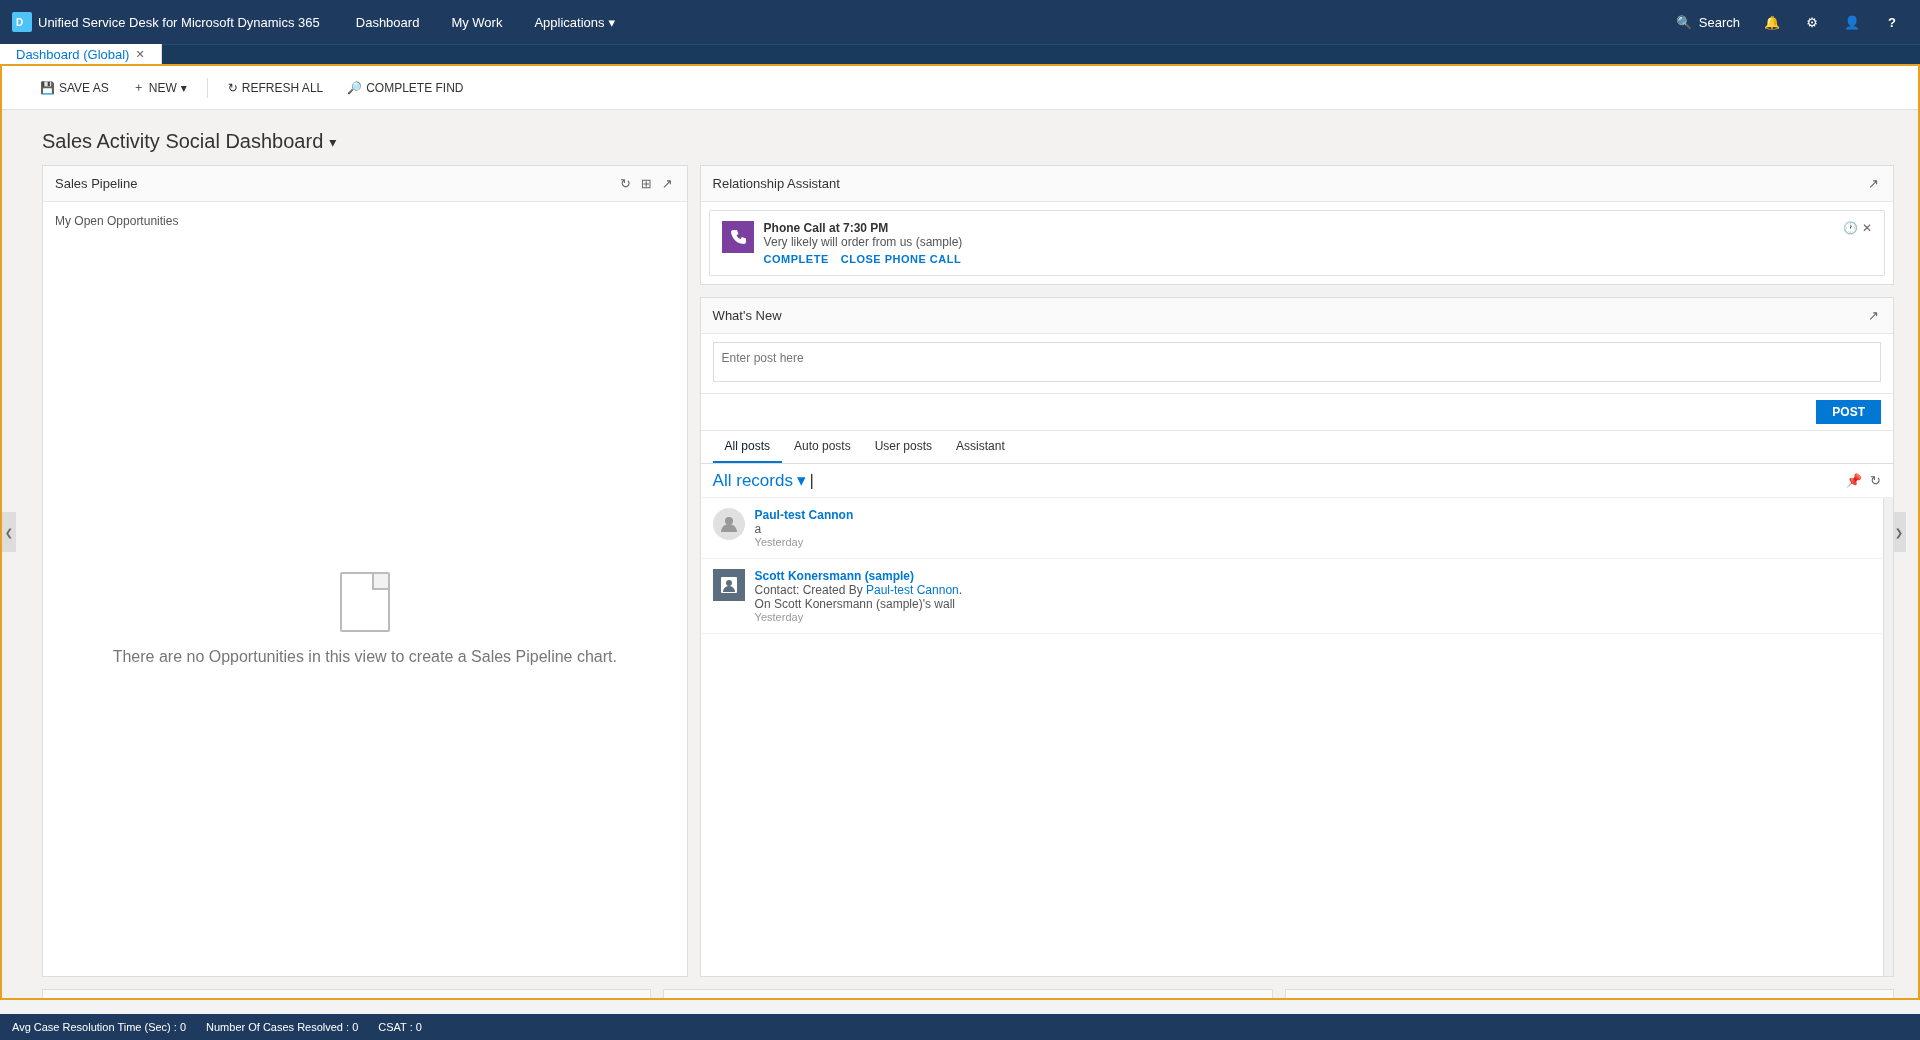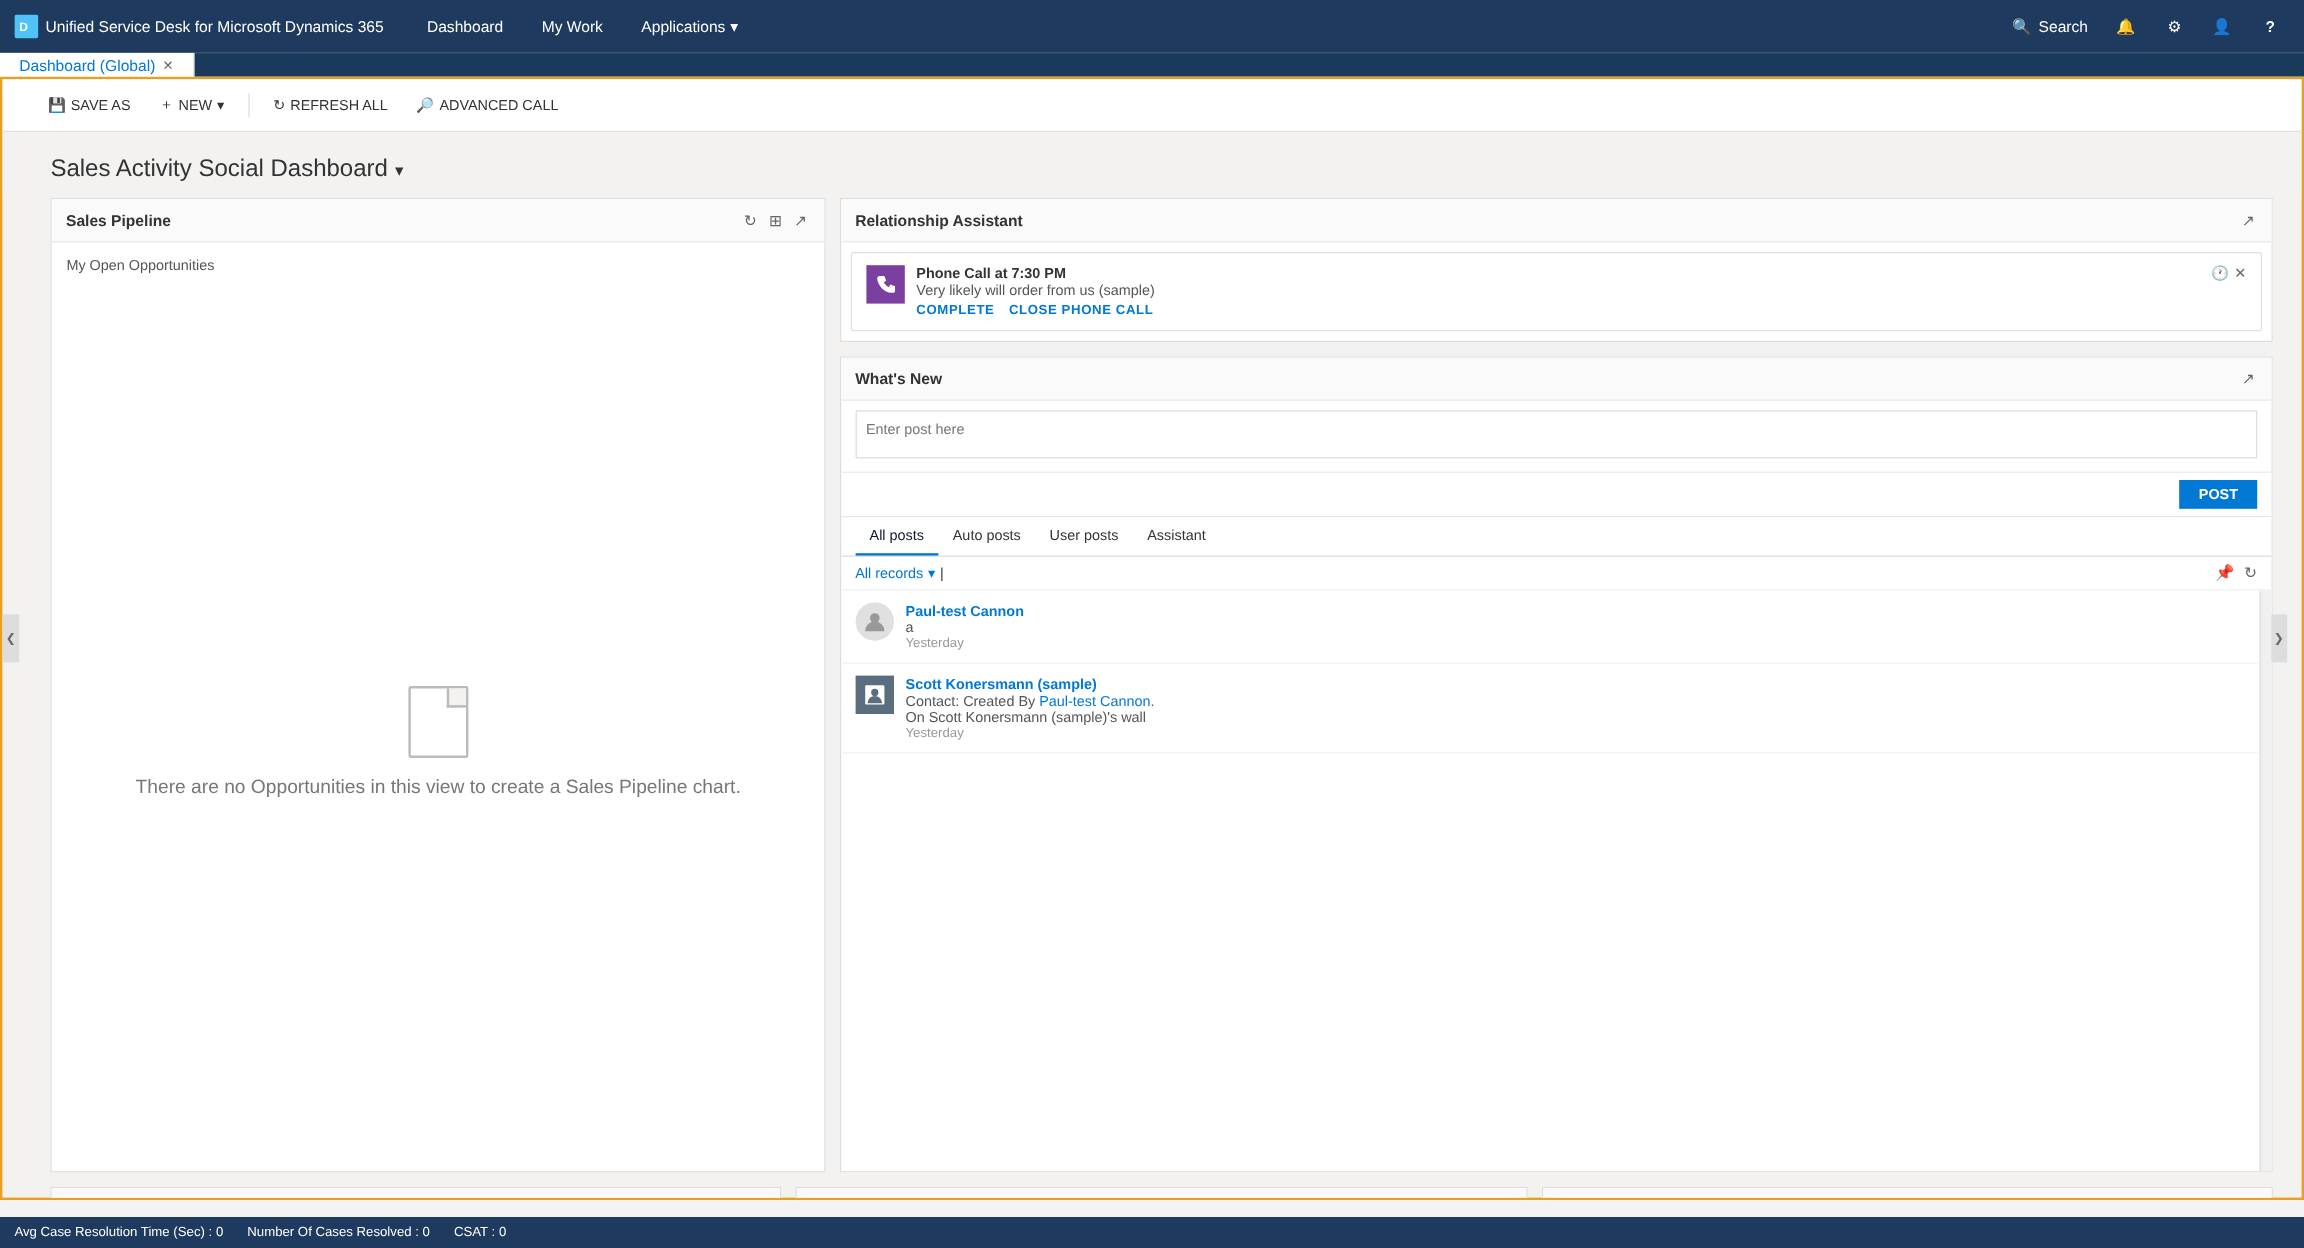--- a/index.html
+++ b/index.html
@@ -156,21 +156,21 @@
     .card-header {
       display: flex;
       align-items: center;
       justify-content: space-between;
       padding: 8px 12px;
       border-bottom: 1px solid #e8e8e8;
       background: #fafafa;
     }
     .card-title {
       font-size: 13px;
-      font-weight: 700;
+      font-weight: 400;
       color: #333;
     }
     .card-header-icons {
       display: flex;
       gap: 6px;
       color: #666;
     }
     .card-header-icons span {
       cursor: pointer;
       font-size: 13px;
@@ -309,21 +309,21 @@
 
     
     .filter-row {
       display: flex;
       align-items: center;
       justify-content: space-between;
       padding: 6px 12px;
       border-bottom: 1px solid #eee;
     }
     .filter-row .filter-text {
-      font-size: 12px;
+      font-size: 17px;
       color: #0078d4;
       cursor: pointer;
       display: flex;
       align-items: center;
       gap: 4px;
     }
     .filter-row .filter-icons {
       display: flex;
       gap: 8px;
       color: #666;
@@ -484,21 +484,21 @@
       <span>NEW</span>
       <span>▾</span>
     </button>
     <div class="separator"></div>
     <button class="tool-btn">
       <span>↻</span>
       <span>REFRESH ALL</span>
     </button>
     <button class="tool-btn">
       <span>🔎</span>
-      <span>ADVANCED CALL</span>
+      <span>COMPLETE FIND</span>
     </button>
   </div>
 
   <div class="dashboard-header" style="padding-left:40px;">
     <div class="dashboard-title">
       <span>Sales Activity Social Dashboard</span>
       <span style="font-size:14px; cursor:pointer;">▾</span>
     </div>
   </div>
 

